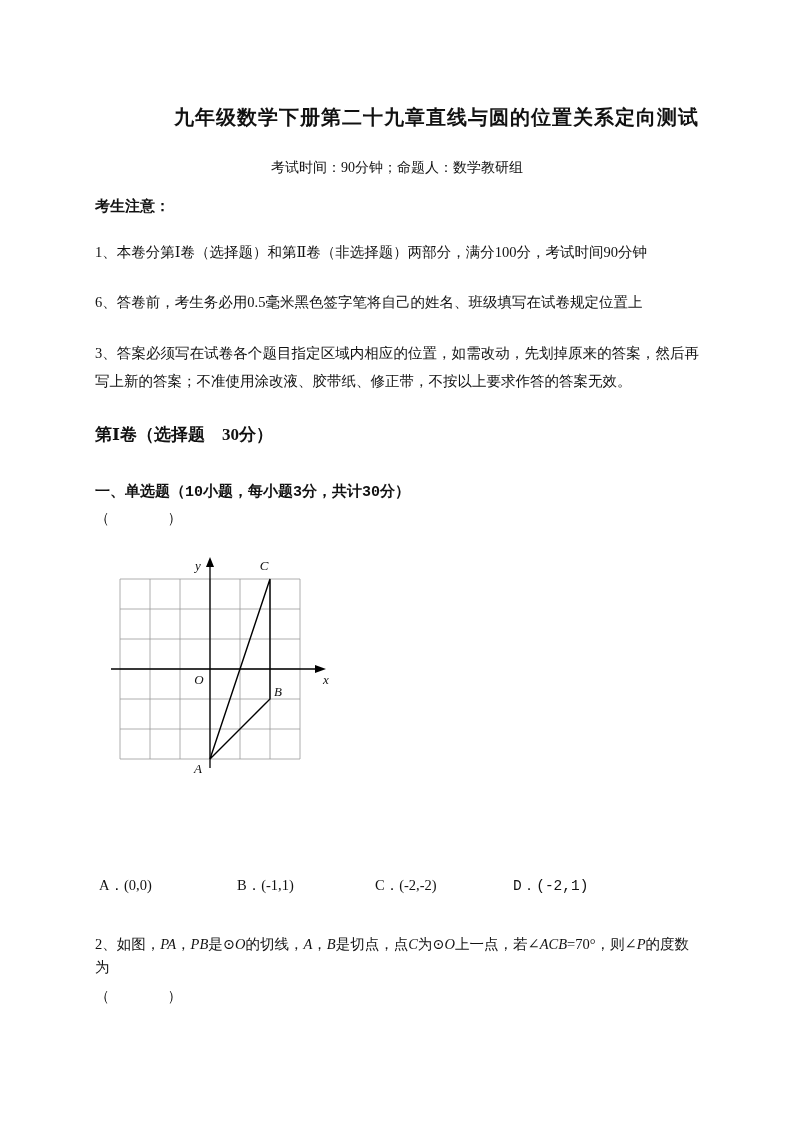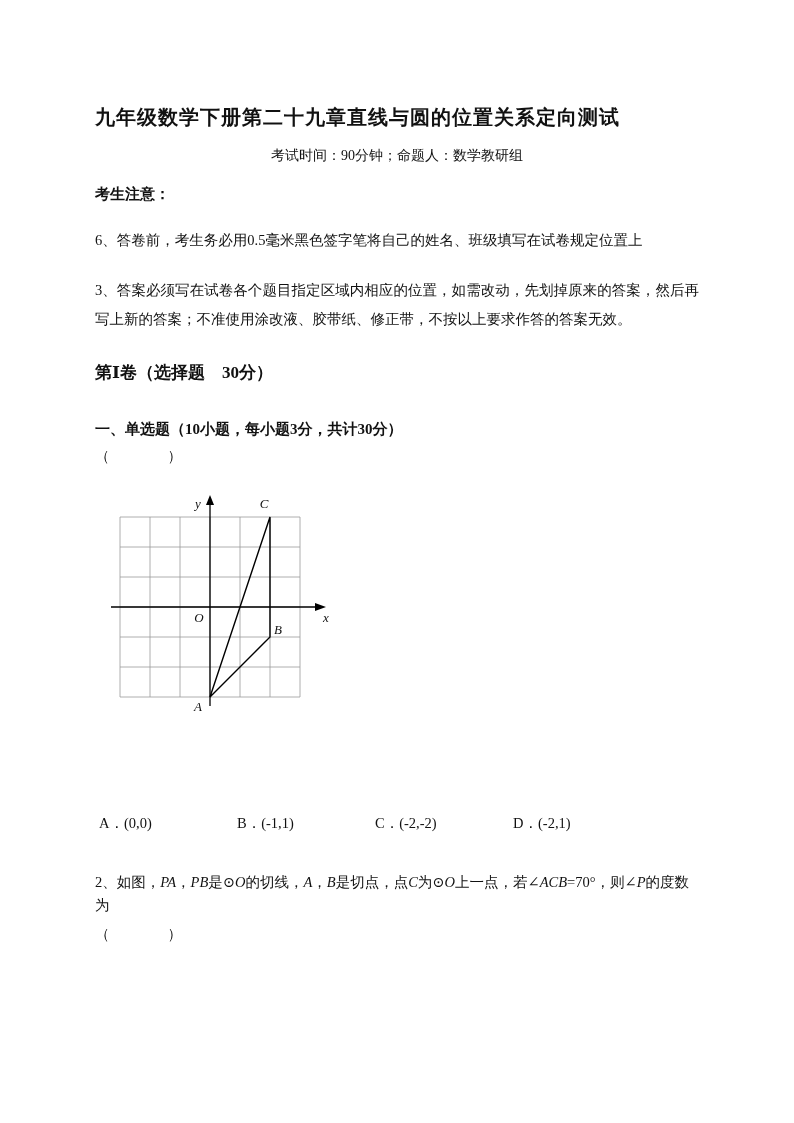--- a/index.html
+++ b/index.html
@@ -12,27 +12,27 @@
     color: #111111;
     font-family: "Liberation Serif", "DejaVu Serif", serif;
     overflow: hidden;
     position: relative;
   }
   .content { padding: 104px 95px 0 95px; }
 
   .title {
     font-size: 20px;
     font-weight: 700;
-    text-align: left;
+    text-align: right;
     letter-spacing: 1px;
   }
   .subtitle {
     font-size: 14px;
     text-align: center;
-    margin-top: 16px;
+    margin-top: 28px;
   }
   .notice-heading {
     font-size: 15px;
     font-weight: 700;
     margin-top: 20px;
   }
   .notice {
     font-size: 14.5px;
     margin-top: 22px;
     line-height: 1.95;
@@ -41,20 +41,21 @@
   .section-title {
     font-size: 17px;
     font-weight: 700;
     text-align: left;
     margin-top: 28px;
   }
   .subsection-title {
     font-size: 15px;
     font-weight: 700;
     margin-top: 36px;
+    font-family: Liberation Mono, monospace;
   }
   .question {
     font-size: 14.5px;
     margin-top: 38px;
     line-height: 1.6;
   }
   .bracket {
     font-size: 14.5px;
     margin-top: 8px;
   }
@@ -68,32 +69,33 @@
     fill: #111111;
   }
 
   .options-row {
     display: flex;
     margin-top: 40px;
     font-size: 14.5px;
     padding-left: 4px;
   }
   .option { width: 138px; white-space: nowrap; margin-top: 44px; }
-  .option:last-child { width: auto; }
+  .option:last-child { width: auto; font-family: Liberation Mono, monospace; }
 </style>
 </head>
 <body>
 
 <div class="page">
   <div class="content">
 
     <div class="title">九年级数学下册第二十九章直线与圆的位置关系定向测试</div>
     <div class="subtitle">考试时间：90分钟；命题人：数学教研组</div>
 
     <div class="notice-heading">考生注意：</div>
+    <div class="notice">1、本卷分第Ⅰ卷（选择题）和第Ⅱ卷（非选择题）两部分，满分100分，考试时间90分钟</div>
     <div class="notice">6、答卷前，考生务必用0.5毫米黑色签字笔将自己的姓名、班级填写在试卷规定位置上</div>
     <div class="notice">3、答案必须写在试卷各个题目指定区域内相应的位置，如需改动，先划掉原来的答案，然后再写上新的答案；不准使用涂改液、胶带纸、修正带，不按以上要求作答的答案无效。</div>
 
     <div class="section-title">第Ⅰ卷（选择题　30分）</div>
     <div class="subsection-title">一、单选题（10小题，每小题3分，共计30分）</div>
 
     <div class="bracket">（　　　　）</div>
 
     <div class="figure-wrap">
       <svg width="252" height="234" viewBox="0 0 252 234">

